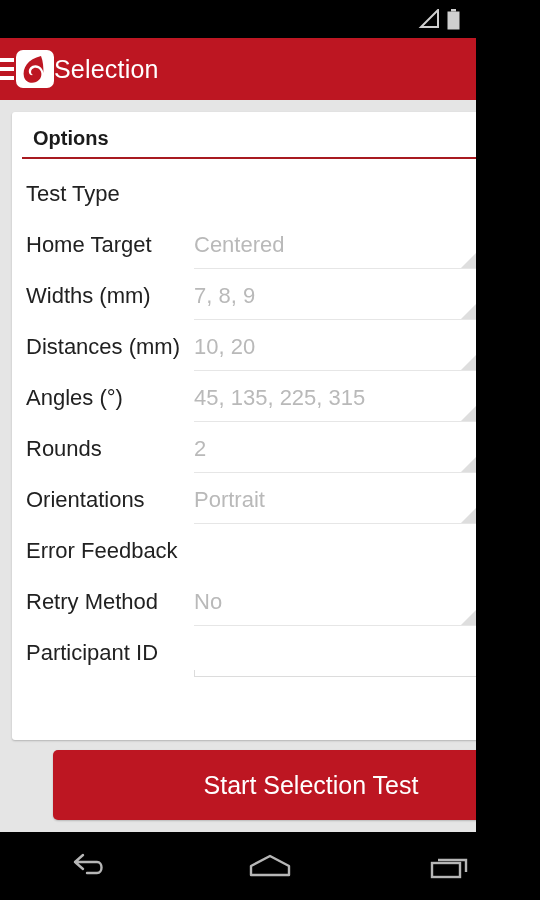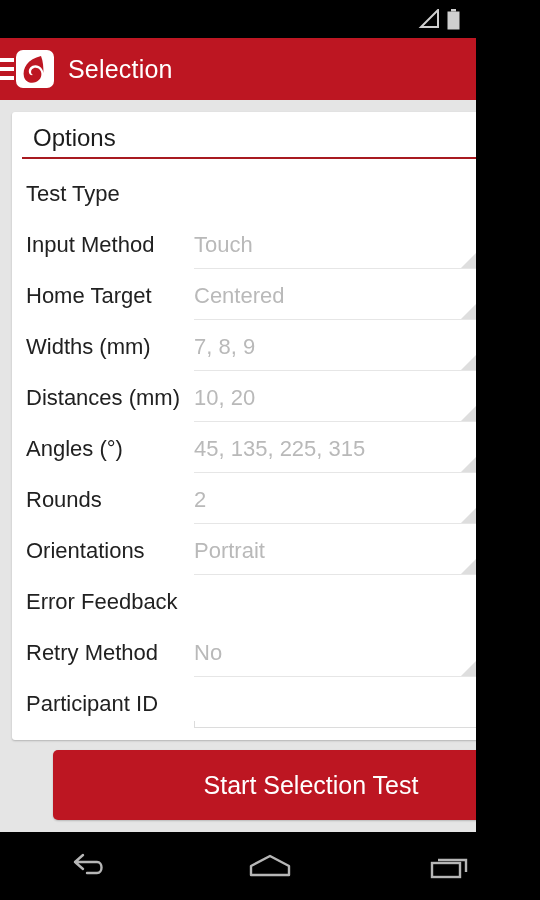--- a/index.html
+++ b/index.html
@@ -47,37 +47,37 @@
   }
   #nav-drawer-btn i { display: block; height: 4px; background: #fff; width: 100%; }
   #app-logo {
     width: 38px; height: 38px; margin-left: 2px;
     background: #fff; border-radius: 7px;
     position: relative; flex: 0 0 auto;
     overflow: hidden;
   }
   #app-logo svg { position: absolute; top: 3px; left: 3px; }
   #app-title {
-    color: #ffffff; font-size: 25px; margin-left: 14px;
+    color: #ffffff; font-size: 25px; 
     line-height: 1; letter-spacing: .2px;
   }
 
   
   #options-card {
     position: absolute; top: 112px; left: 12px;
     width: 516px; height: 628px;
     background: #ffffff;
     border-radius: 3px;
     box-shadow: 0 1px 2px rgba(0,0,0,.22);
   }
   #options-header {
     position: absolute; top: 12px; left: 10px; width: 496px;
   }
   #options-title {
-    font-size: 24px; font-weight: normal; color: #1b1b1b;
+    font-size: 20px; font-weight: bold; color: #1b1b1b;
     padding-left: 11px; line-height: 28px;
   }
   #options-divider {
     margin-top: 5px; height: 2px; background: #a81a20; width: 496px;
   }
 
   #options-rows {
     position: absolute; top: 62px; left: 0; width: 516px;
   }
   .option-row {
@@ -194,28 +194,20 @@
   <div id="options-card">
     <div id="options-header">
       <div id="options-title">Options</div>
       <div id="options-divider"></div>
     </div>
     <div id="options-rows">
         <div class="option-row">
           <div class="option-label">Test Type</div>
         </div>
         <div class="option-row">
-          <div class="option-label">Input Method</div>
-          <div class="spinner">
-            <div class="spinner-value">Touch</div>
-            <div class="spinner-underline"></div>
-            <div class="spinner-caret"></div>
-          </div>
-        </div>
-        <div class="option-row">
           <div class="option-label">Home Target</div>
           <div class="spinner">
             <div class="spinner-value">Centered</div>
             <div class="spinner-underline"></div>
             <div class="spinner-caret"></div>
           </div>
         </div>
         <div class="option-row">
           <div class="option-label">Widths (mm)</div>
           <div class="spinner">

